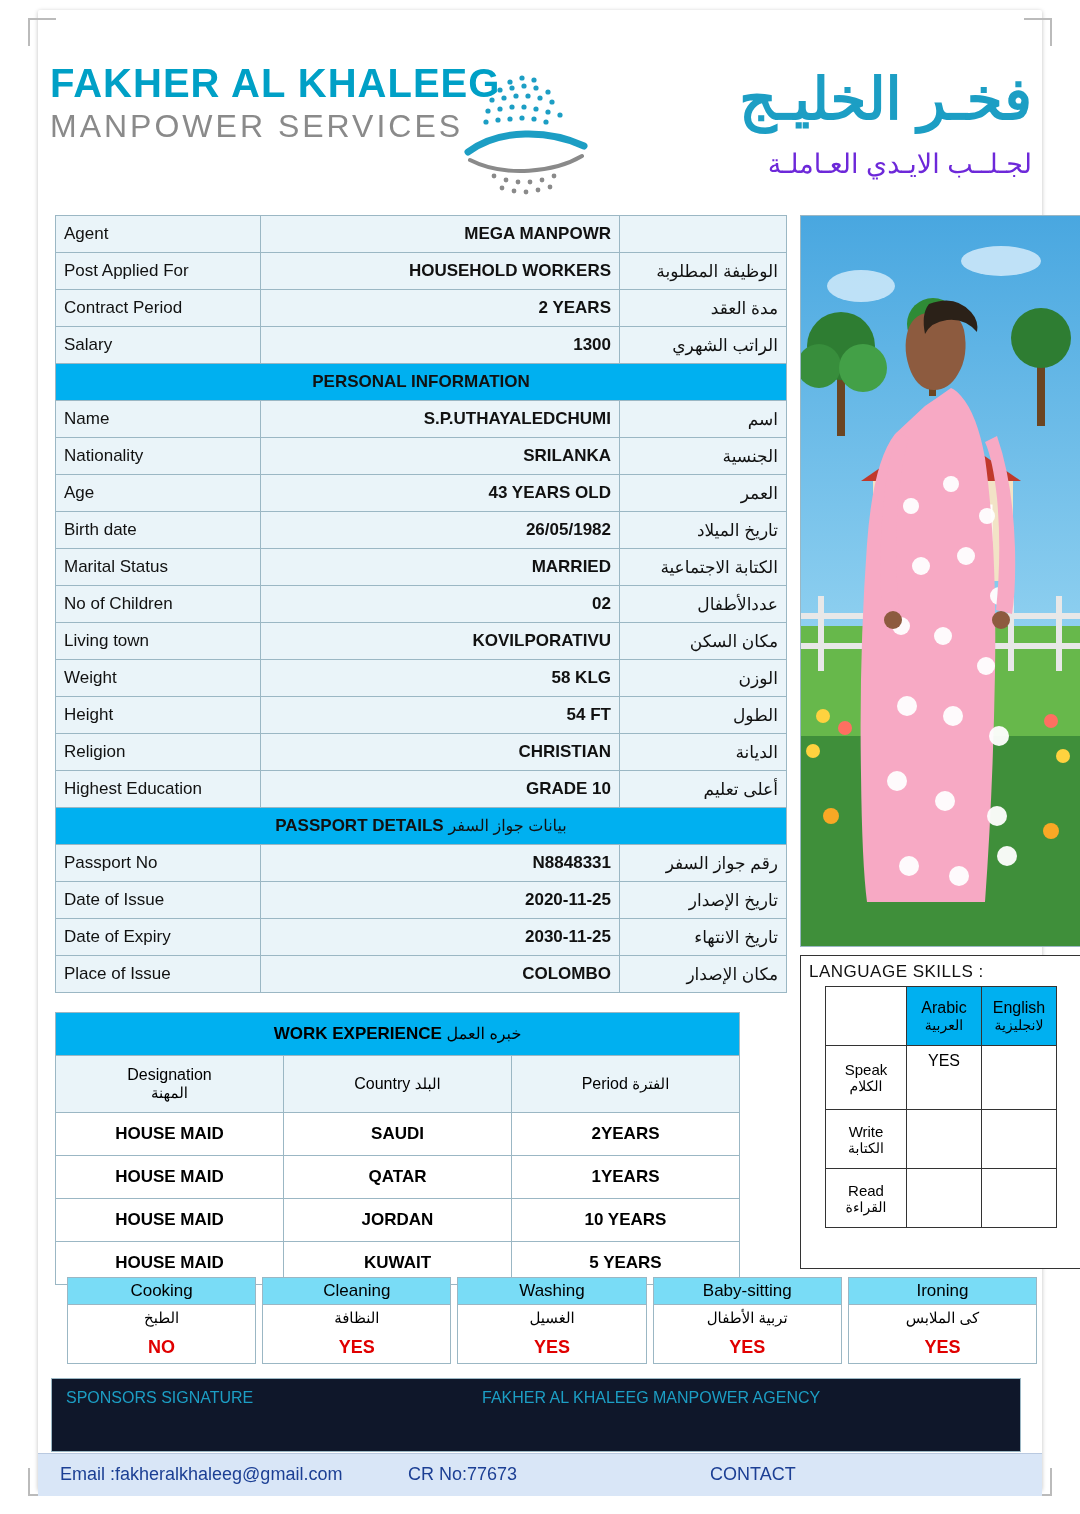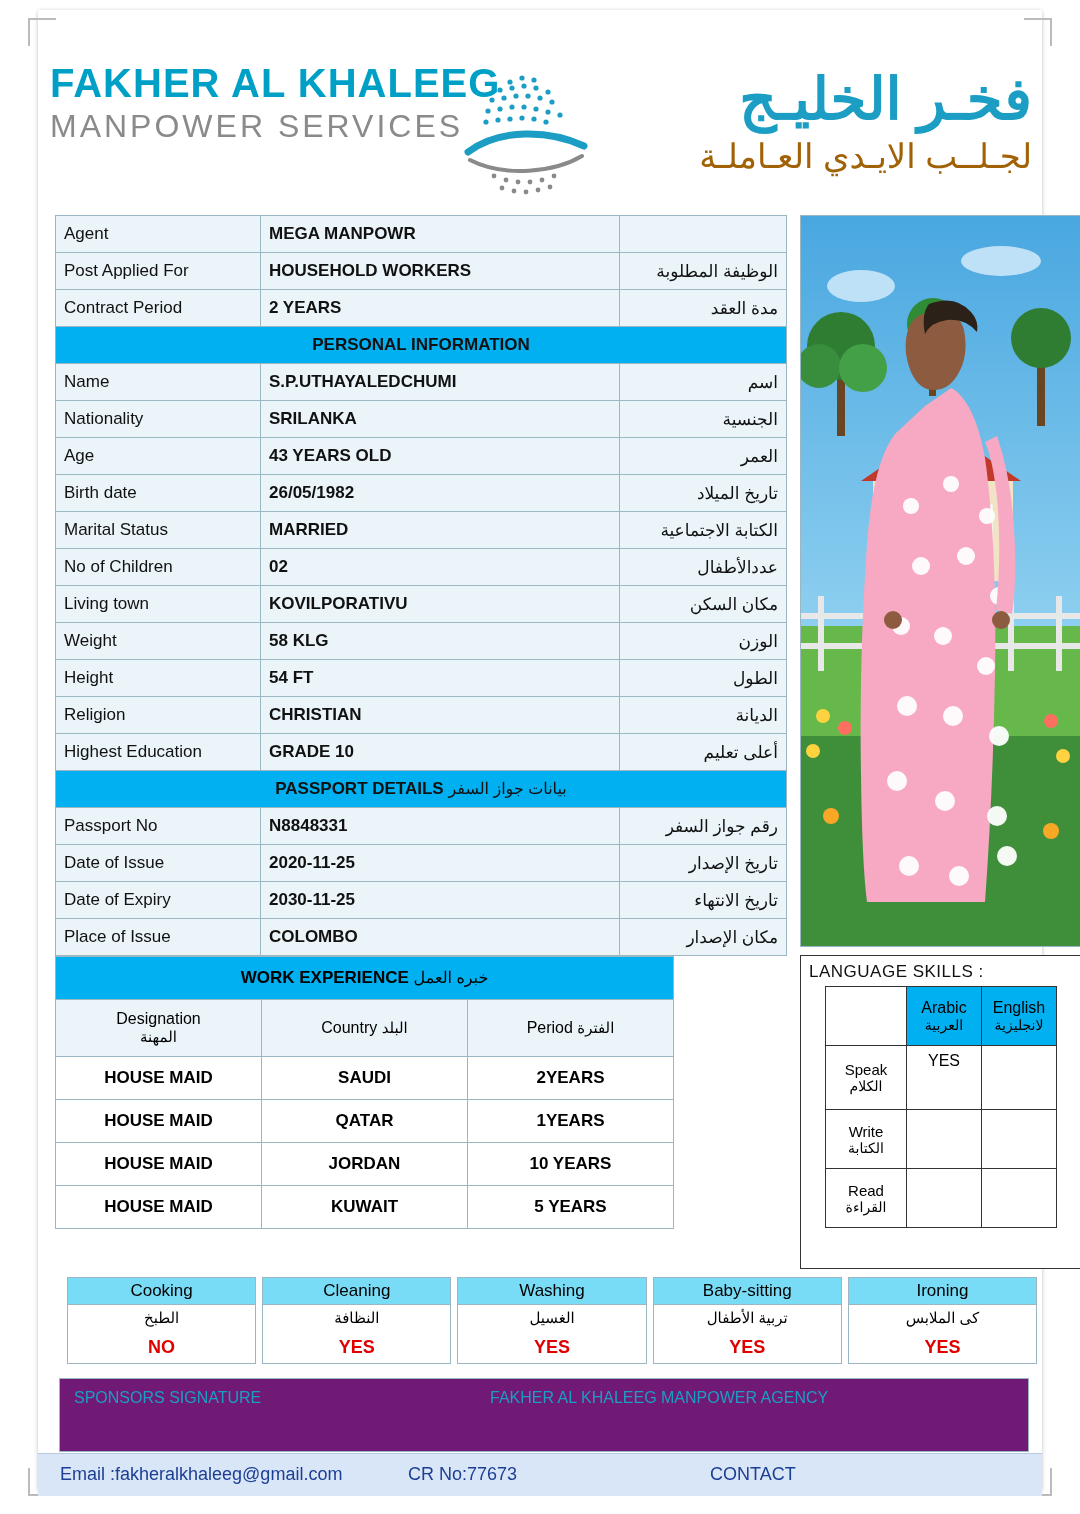--- a/index.html
+++ b/index.html
@@ -21,31 +21,31 @@
   .crop.br{right:28px;bottom:18px;border-right:2px solid #bbb;border-bottom:2px solid #bbb;}
 
   
   .header{position:absolute;left:0;top:40px;width:100%;height:160px;}
   .brand{position:absolute;left:50px;top:22px;}
   .brand .l1{font-size:40px;font-weight:bold;color:#00a0c6;letter-spacing:1px;line-height:1.05;}
   .brand .l2{font-size:32px;color:#8a8a8a;letter-spacing:3px;margin-top:4px;}
   .logo{position:absolute;left:450px;top:20px;width:150px;height:150px;}
   .arabic-brand{position:absolute;right:48px;top:30px;text-align:right;direction:rtl;}
   .arabic-brand .a1{font-size:58px;font-weight:bold;color:#1c9ec4;line-height:1;}
-  .arabic-brand .a2{font-size:34px;color:#a16207;letter-spacing:2px;margin-top:8px;}
+  .arabic-brand .a2{font-size:27px;color:#6d28d9;letter-spacing:2px;margin-top:20px;}
 
   
   .content{position:absolute;left:55px;top:215px;width:970px;}
   table.info{border-collapse:collapse;width:685px;table-layout:fixed;}
   table.info td{
     border:1px solid #9bb7c4;height:36px;font-size:17px;color:#111;
     background:#eaf4f9;padding:0 8px;
   }
   .lbl{width:188px;text-align:left;}
-  .val{width:342px;text-align:left;font-weight:bold;}
+  .val{width:342px;text-align:right;font-weight:bold;}
   .ar{width:150px;text-align:right;direction:rtl;font-size:16px;}
   .red{color:#e00000;font-weight:bold;}
   .section{
     background:#00b0f0 !important;color:#000;text-align:center;font-weight:bold;
     font-size:18px;height:32px;
   }
   .section .ar-inline{font-weight:normal;font-size:16px;}
 
   
   .photo-box{
@@ -61,38 +61,38 @@
   }
   .lang-title{font-size:17px;padding:6px 8px 2px 8px;color:#111;letter-spacing:.5px;}
   table.lang{border-collapse:collapse;width:232px;margin:2px auto 0 auto;table-layout:fixed;border-radius:20px;}
   table.lang td{border:1px solid #333;height:56px;font-size:15px;text-align:center;}
   table.lang td.hd{background:#00b0f0;font-size:16px;}
   table.lang td.rowlbl{width:78px;background:#fff;}
   table.lang td.cell{background:#fff;font-size:16px;}
   .sub{display:block;font-size:14px;direction:rtl;}
 
   
-  table.work{border-collapse:collapse;width:619px;table-layout:fixed;}
+  table.work{border-collapse:collapse;width:685px;table-layout:fixed;margin-top:19px;}
   table.work td{border:1px solid #9bb7c4;background:#eaf4f9;font-size:17px;text-align:center;height:40px;}
   table.work td.hd{height:54px;font-size:16px;}
   table.work td.desig{width:188px;}
   table.work td.country{width:342px;}
   table.work td.period{width:150px;}
   table.work td.body{background:#fff;font-weight:bold;}
 
   
   .skills{position:absolute;left:55px;top:1277px;width:970px;display:flex;gap:6px;padding-left:12px;}
   .skill{flex:1;border:1px solid #9bb7c4;}
   .skill .s1{background:#79dcf6;text-align:center;font-size:17px;height:26px;line-height:26px;}
   .skill .s2{background:#fff;text-align:center;font-size:15px;height:26px;line-height:26px;direction:rtl;border-top:1px solid #9bb7c4;}
   .skill .s3{background:#fff;text-align:center;font-size:18px;font-weight:bold;color:#e00000;height:32px;line-height:32px;}
 
   
   .sign{
-    position:absolute;left:59px;top:1378px;width:968px;height:72px;border:1px solid #9bb7c4;background:#701a75;
+    position:absolute;left:51px;top:1378px;width:968px;height:72px;border:1px solid #9bb7c4;background:#0f172a;
   }
   .sign .s-left{position:absolute;left:14px;top:10px;font-size:16px;color:#1c9ec4;}
   .sign .s-right{position:absolute;left:430px;top:10px;font-size:16px;color:#1c9ec4;}
 
   
   .footer{
     position:absolute;left:38px;bottom:18px;width:1004px;height:42px;background:#d9e6f7;
     border-top:1px solid #b9c9e0;
   }
   .footer .f-item{position:absolute;top:10px;font-size:18px;color:#1c3f94;}
@@ -180,20 +180,25 @@
       </tr>
       <tr>
         <td class="lbl">Post Applied For</td>
         <td class="val">HOUSEHOLD WORKERS</td>
         <td class="ar">الوظيفة المطلوبة</td>
       </tr>
       <tr>
         <td class="lbl">Contract Period</td>
         <td class="val">2 YEARS</td>
         <td class="ar">مدة العقد</td>
+      </tr>
+      <tr>
+        <td class="lbl">Salary</td>
+        <td class="val red">1300</td>
+        <td class="ar">الراتب الشهري</td>
       </tr>
 
       <tr>
         <td class="section" colspan="3">PERSONAL INFORMATION</td>
       </tr>
 
       <tr>
         <td class="lbl">Name</td>
         <td class="val red">S.P.UTHAYALEDCHUMI</td>
         <td class="ar">اسم</td>

